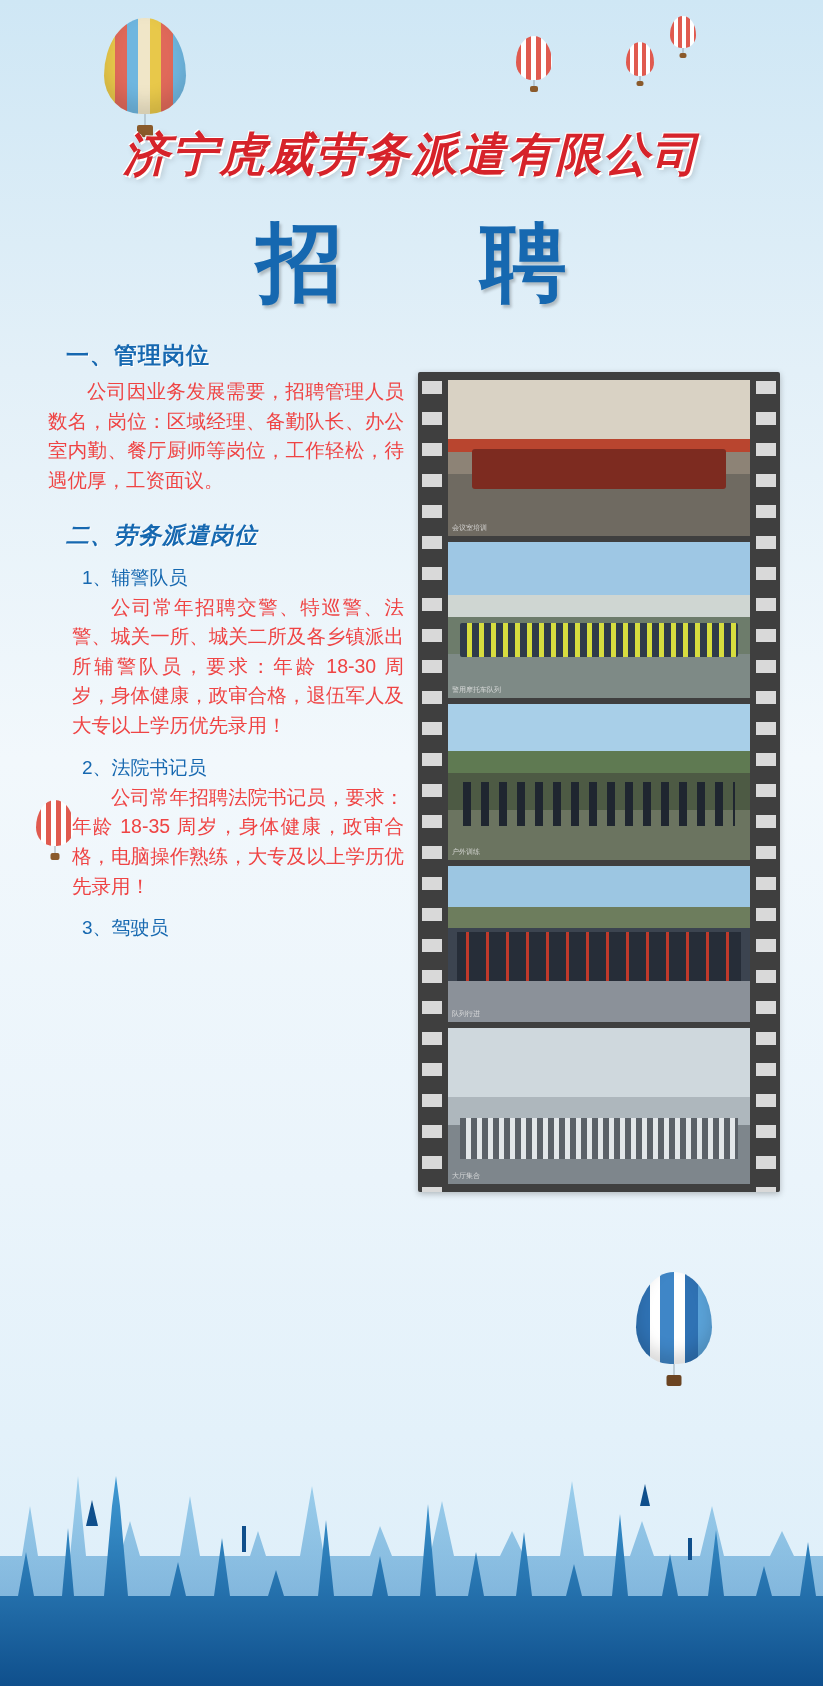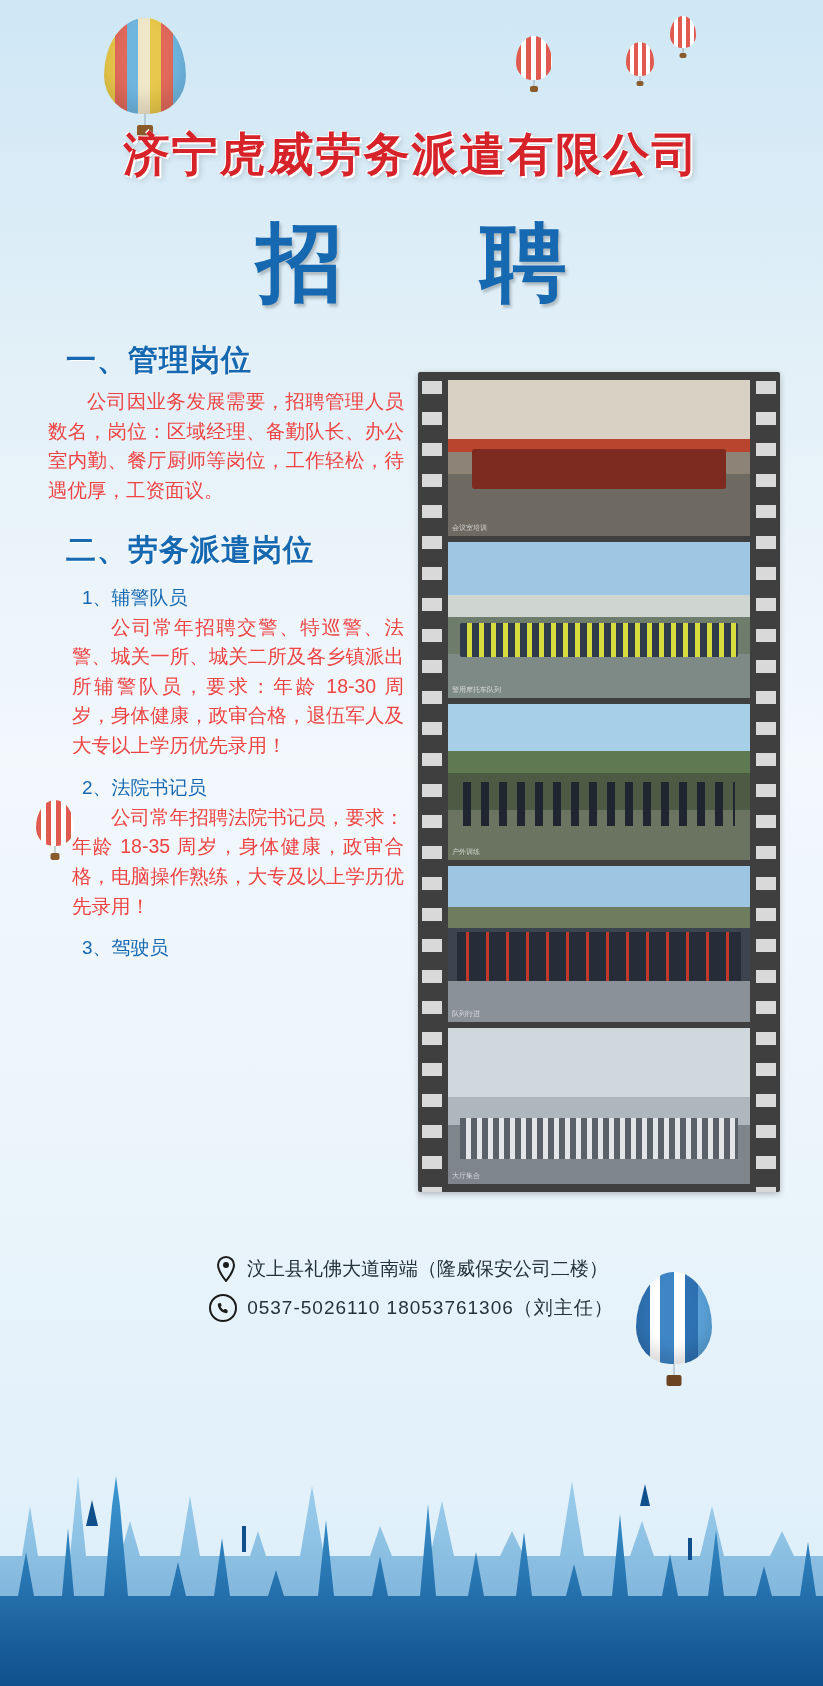--- a/index.html
+++ b/index.html
@@ -52,36 +52,37 @@
     box-shadow:inset 0 -10px 16px rgba(0,0,0,.15);}
   #b6 .rope{top:92px;height:12px;}
   #b6 .basket{top:103px;width:15px;height:11px;background:#6b4422;}
 
   
   .company{
     position:absolute;left:0;right:0;top:124px;text-align:center;
     font-family:"DejaVu Sans","Liberation Sans",sans-serif;
     font-weight:bold;font-size:46px;letter-spacing:2px;color:#d6232a;
     text-shadow:2px 2px 0 #ffffff, -1px -1px 0 #ffffff, 3px 3px 6px rgba(0,0,0,.18);
+    font-style:italic;
   }
   .recruit{
     position:absolute;left:0;right:0;top:205px;text-align:center;
     color:#1668b0;font-weight:bold;font-size:86px;letter-spacing:54px;
     text-indent:54px;
     font-family:"DejaVu Serif","Liberation Serif",serif;
     text-shadow:2px 3px 3px rgba(0,0,0,.22);
   }
 
   
   .content{position:absolute;left:48px;top:340px;width:356px;color:#1b1b1b;}
   .sec-title{
-    color:#1668b0;font-weight:bold;font-size:30px;letter-spacing:1px;
+    color:#1668b0;font-weight:bold;font-size:23px;letter-spacing:1px;
     margin:0 0 6px 18px;text-shadow:1px 1px 0 #fff;
   }
-  .sec-title.second{margin-top:24px;}
+  .sec-title.second{margin-top:24px;font-style:italic;}
   .sub-title{
     color:#1668b0;font-weight:normal;font-size:19px;margin:14px 0 2px 34px;
   }
   p.body{
     margin:0 0 0 0;font-size:19.5px;line-height:1.52;text-align:justify;
     text-indent:2em;color:#ef4444;
   }
   p.body.indent{margin-left:24px;}
 
   
@@ -202,39 +203,20 @@
       <div class="frame ph4">
         <span class="cap">队列行进</span>
       </div>
       <div class="frame ph5">
         <span class="cap">大厅集合</span>
       </div>
     </div>
   </div>
 
 
-  <div class="contact">
-    <div class="row">
-      <span class="cicon pin">
-        <svg width="22" height="26" viewBox="0 0 22 26" aria-hidden="true">
-          <path d="M11 1C6.6 1 3 4.5 3 8.9 3 15 11 25 11 25s8-10 8-16.1C19 4.5 15.4 1 11 1z" fill="none" stroke="#1b1b1b" stroke-width="2"></path>
-          <circle cx="11" cy="9" r="3" fill="#1b1b1b"></circle>
-        </svg>
-      </span>
-      <span>汶上县礼佛大道南端（隆威保安公司二楼）</span>
-    </div>
-    <div class="row">
-      <span class="cicon">
-        <svg width="14" height="14" viewBox="0 0 24 24" aria-hidden="true">
-          <path d="M6 3c1 0 2 .4 2.4 1.4l1 2.3c.3.8.1 1.6-.5 2.2l-1 1c1.2 2.3 3.1 4.2 5.4 5.4l1-1c.6-.6 1.4-.8 2.2-.5l2.3 1C19.6 15 20 16 20 17v1.5c0 1.4-1.2 2.6-2.6 2.4C9.6 20 4 14.4 3.1 6.6 2.9 5.2 4.1 4 5.5 4H6z" fill="#1b1b1b"></path>
-        </svg>
-      </span>
-      <span class="phone-nums">0537-5026110    18053761306（刘主任）</span>
-    </div>
-  </div>
 
   <div class="skyline">
     <svg width="823" height="330" viewBox="0 0 823 330" preserveAspectRatio="none" aria-hidden="true">
       <defs>
         <linearGradient id="sky1" x1="0" y1="0" x2="0" y2="1">
           <stop offset="0" stop-color="#63b4e2"></stop>
             <stop offset="1" stop-color="#1668b0"></stop>
         </linearGradient>
         <linearGradient id="sky2" x1="0" y1="0" x2="0" y2="1">
           <stop offset="0" stop-color="#3f9ad4"></stop>

